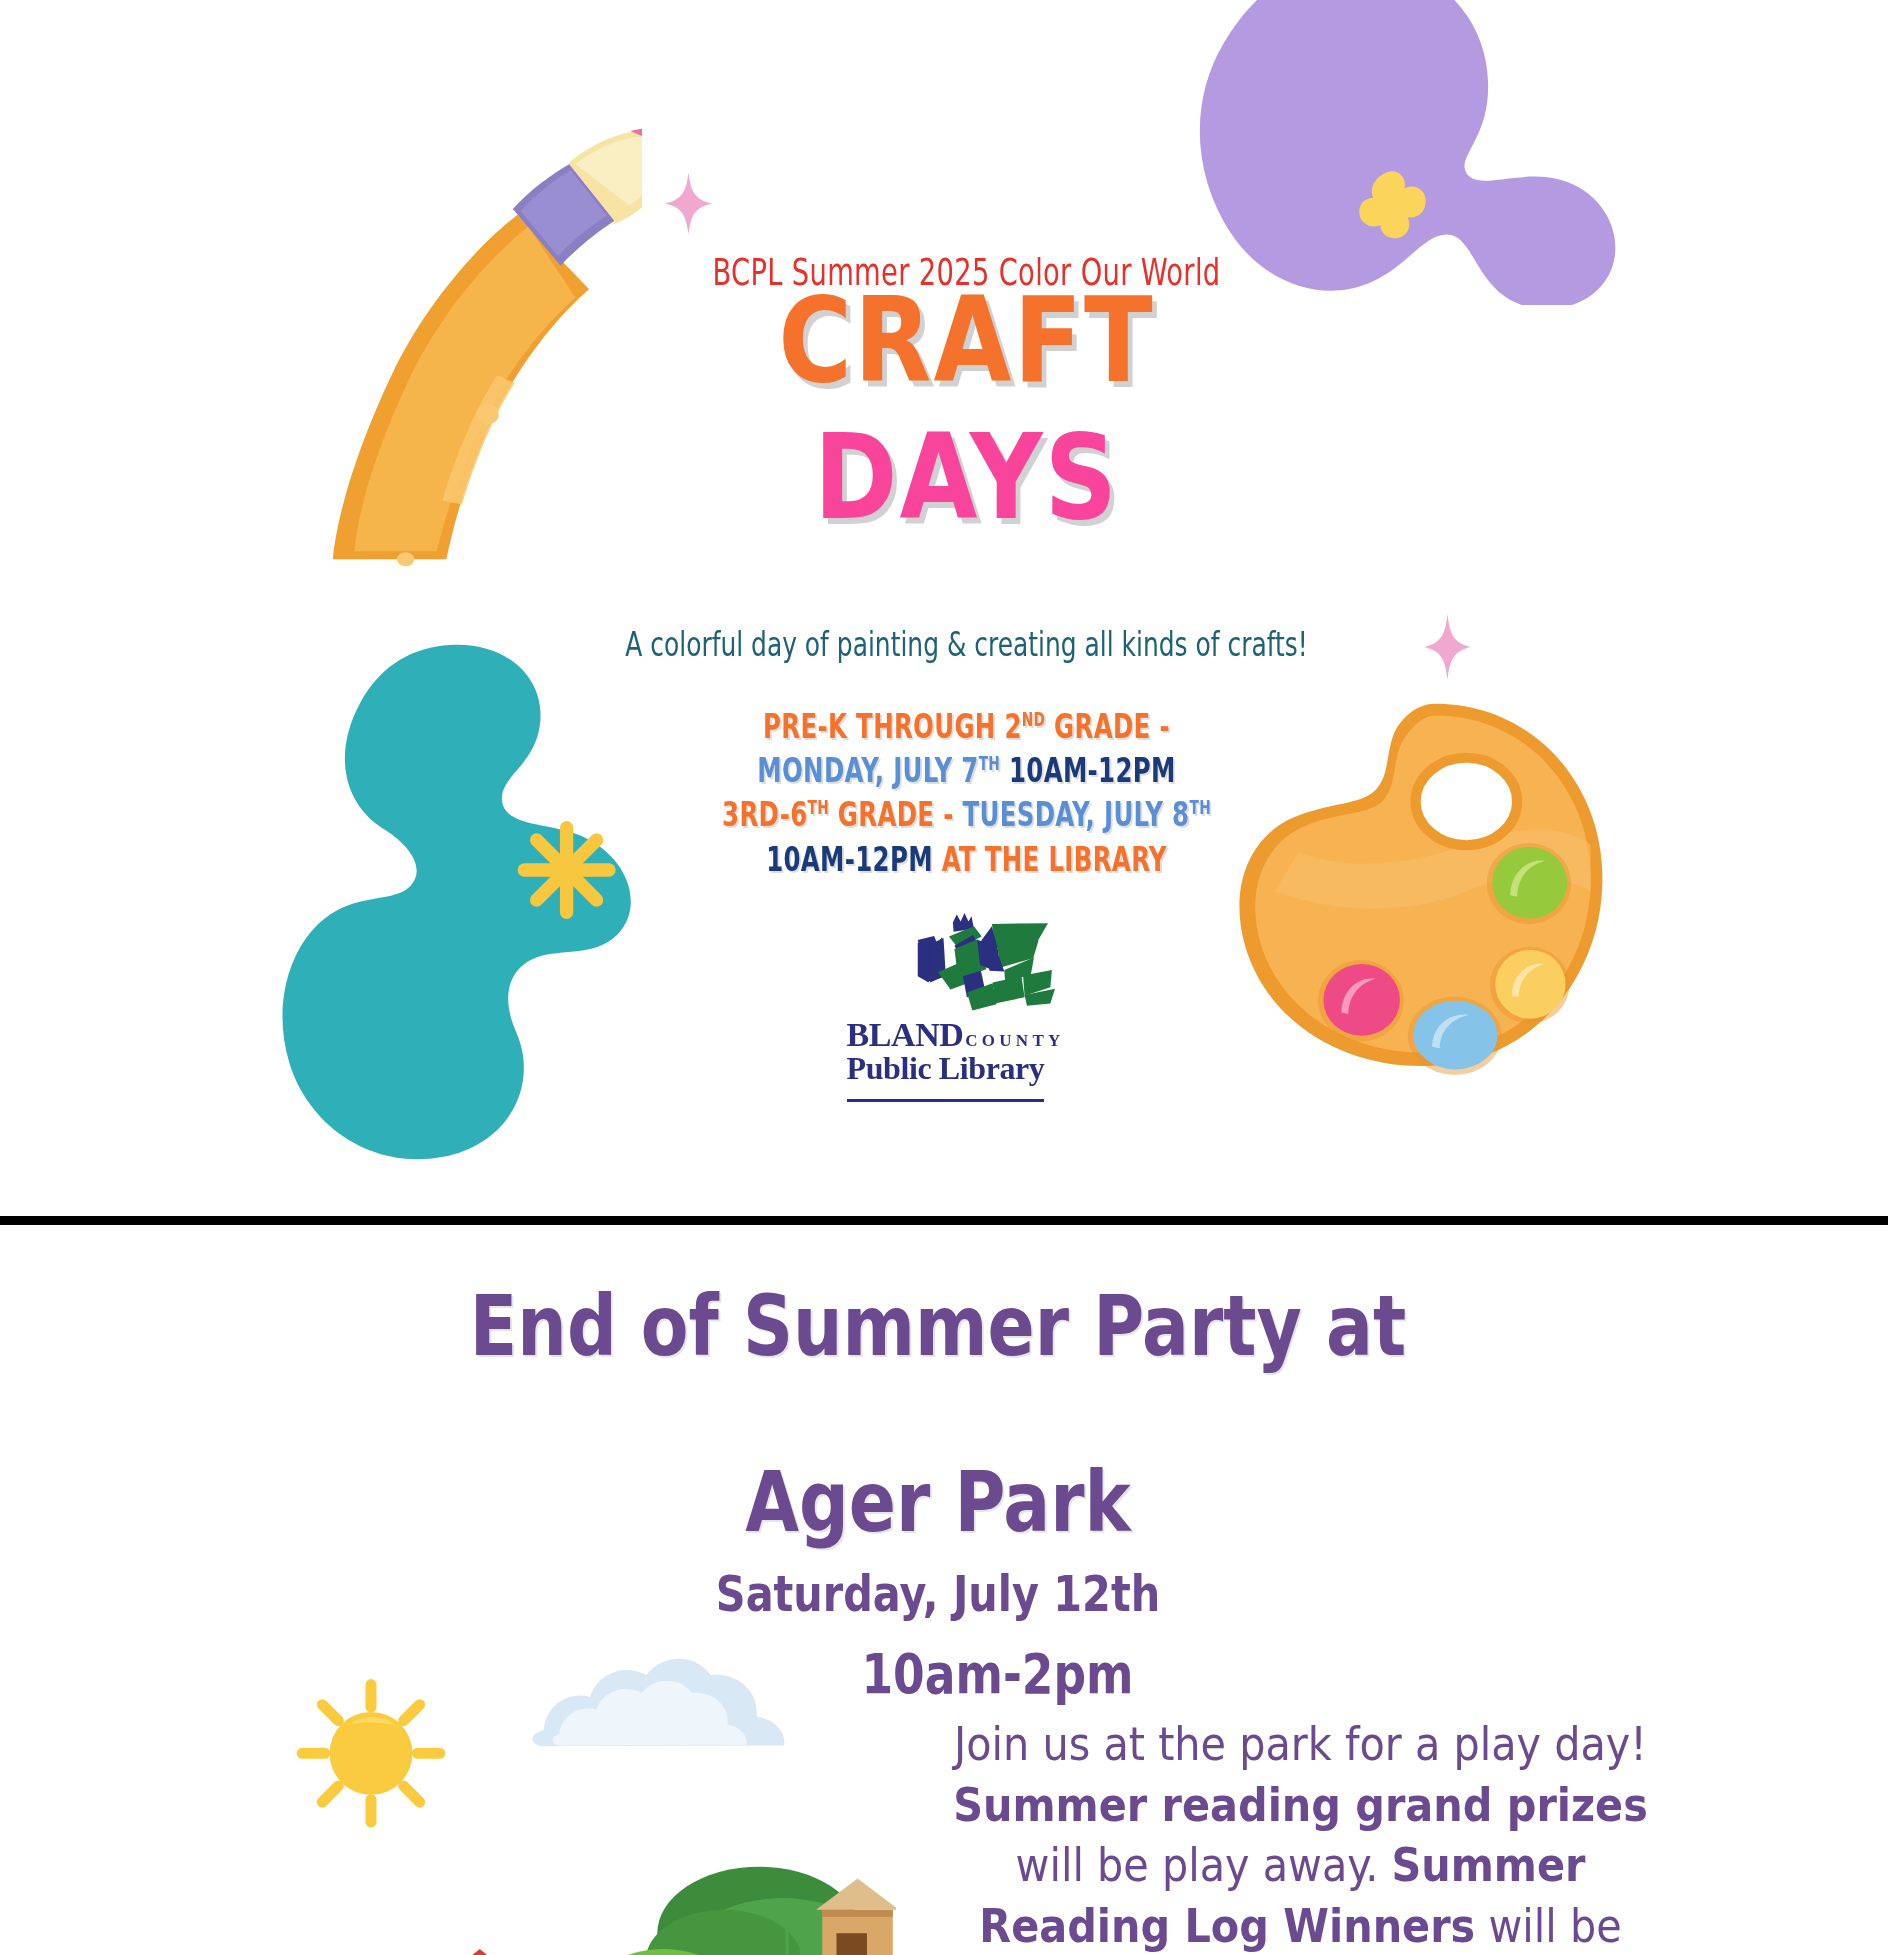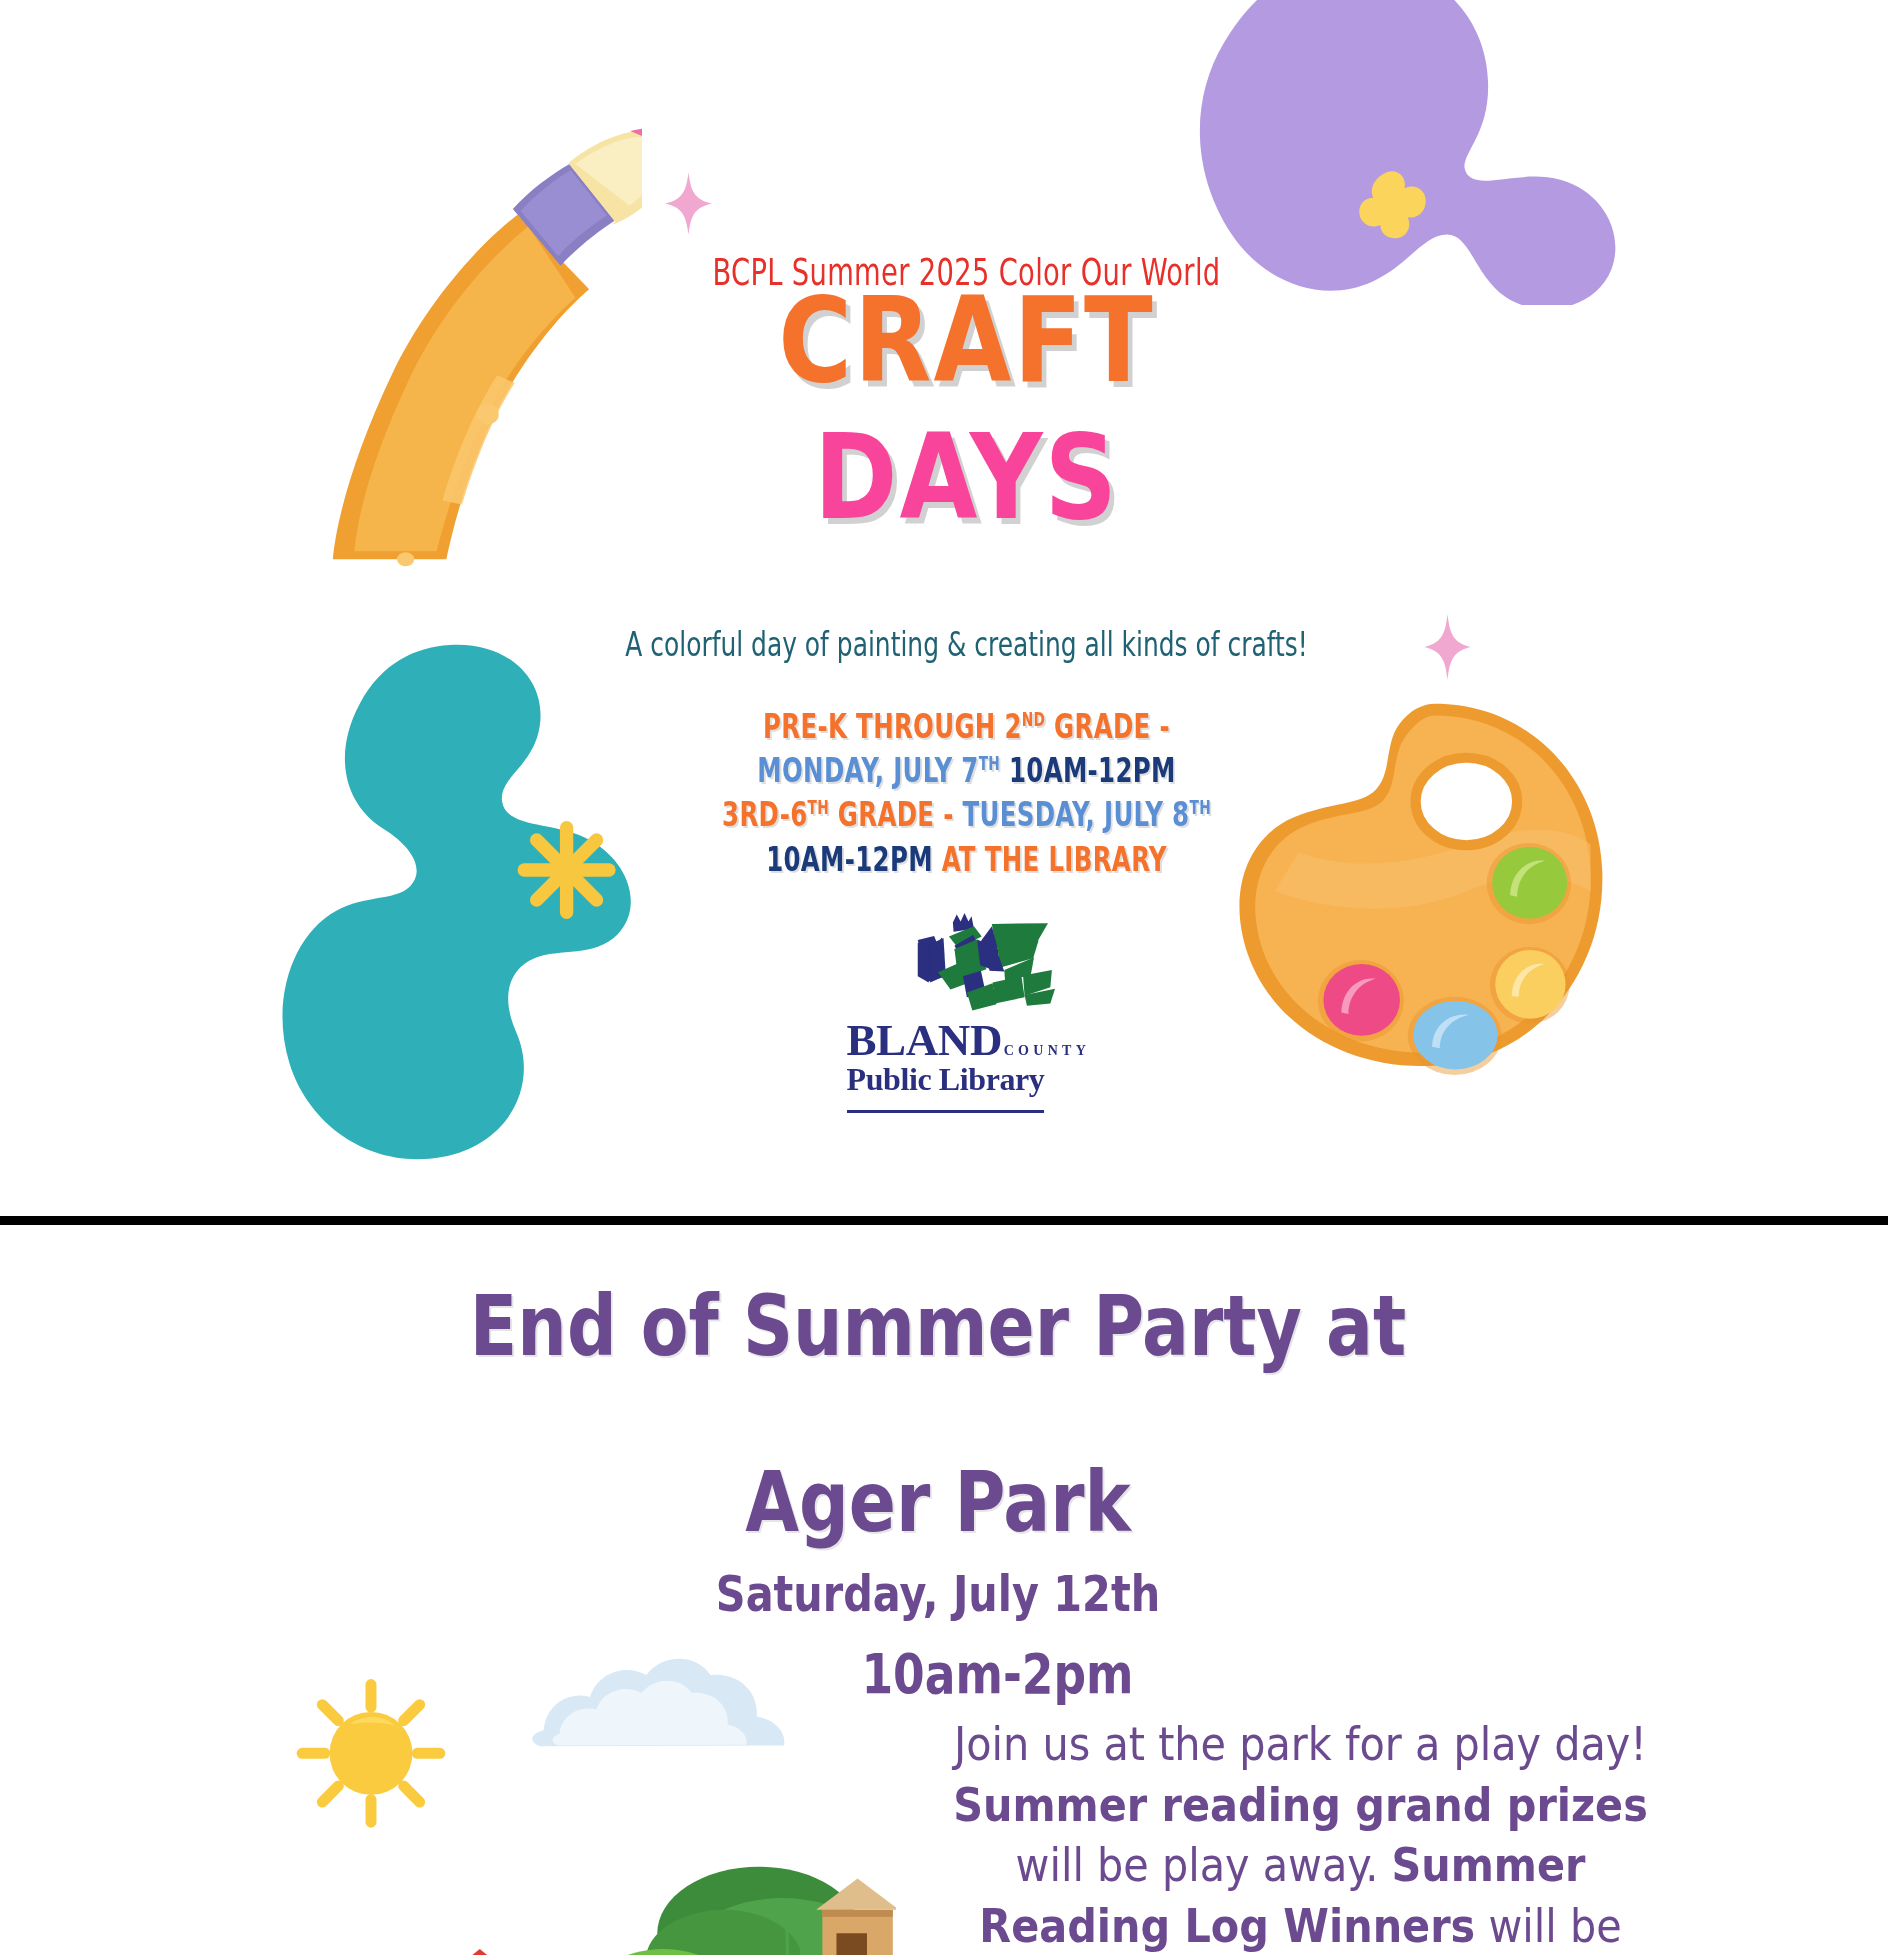--- a/index.html
+++ b/index.html
@@ -54,22 +54,22 @@
   .sched .nv{color:#1A3A7A;}
   .sched sup{font-size:0.56em;vertical-align:super;}
 
   
   .logo{position:absolute;width:219px;}
   .logo-wordmark{
     font-family:"Liberation Serif","DejaVu Serif",serif;font-weight:bold;
     color:#2A2F7F;line-height:1;white-space:nowrap;
   }
   .lw-row1{display:flex;align-items:baseline;justify-content:flex-start;}
-  .lw-bland{font-size:45px;letter-spacing:-0.4px;}
-  .lw-county{font-size:14px;letter-spacing:4.3px;padding-left:1.6px;}
+  .lw-bland{font-size:34px;letter-spacing:-0.4px;}
+  .lw-county{font-size:17px;letter-spacing:4.3px;padding-left:1.6px;}
   .lw-pub{font-size:32px;letter-spacing:-0.4px;border-bottom:3.5px solid #2A2F7F;padding-bottom:15px;display:inline-block;}
 
   
   .eos-title{
     position:absolute;left:156px;top:59px;width:1564px;text-align:center;
     font-family:"DejaVu Sans Condensed","Liberation Sans Narrow","Liberation Sans",sans-serif;
     font-weight:bold;font-size:84px;color:#6B4A8F;line-height:1.0;
     transform:scaleX(0.92);transform-origin:center;
     text-shadow:2px 2px 0 rgba(0,0,0,0.10);
   }

